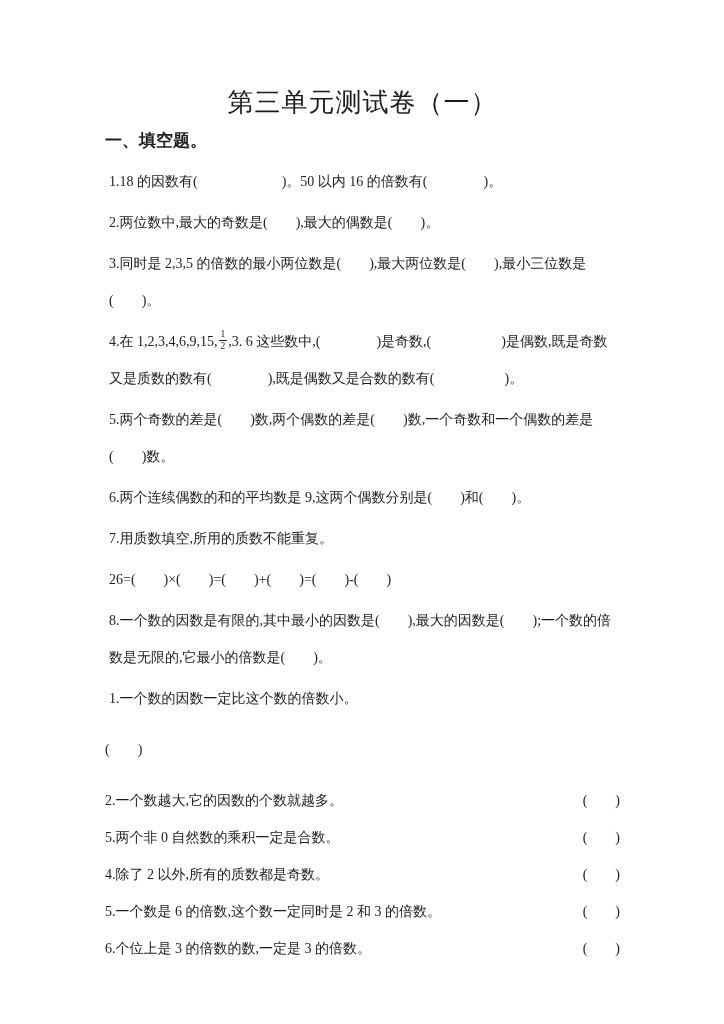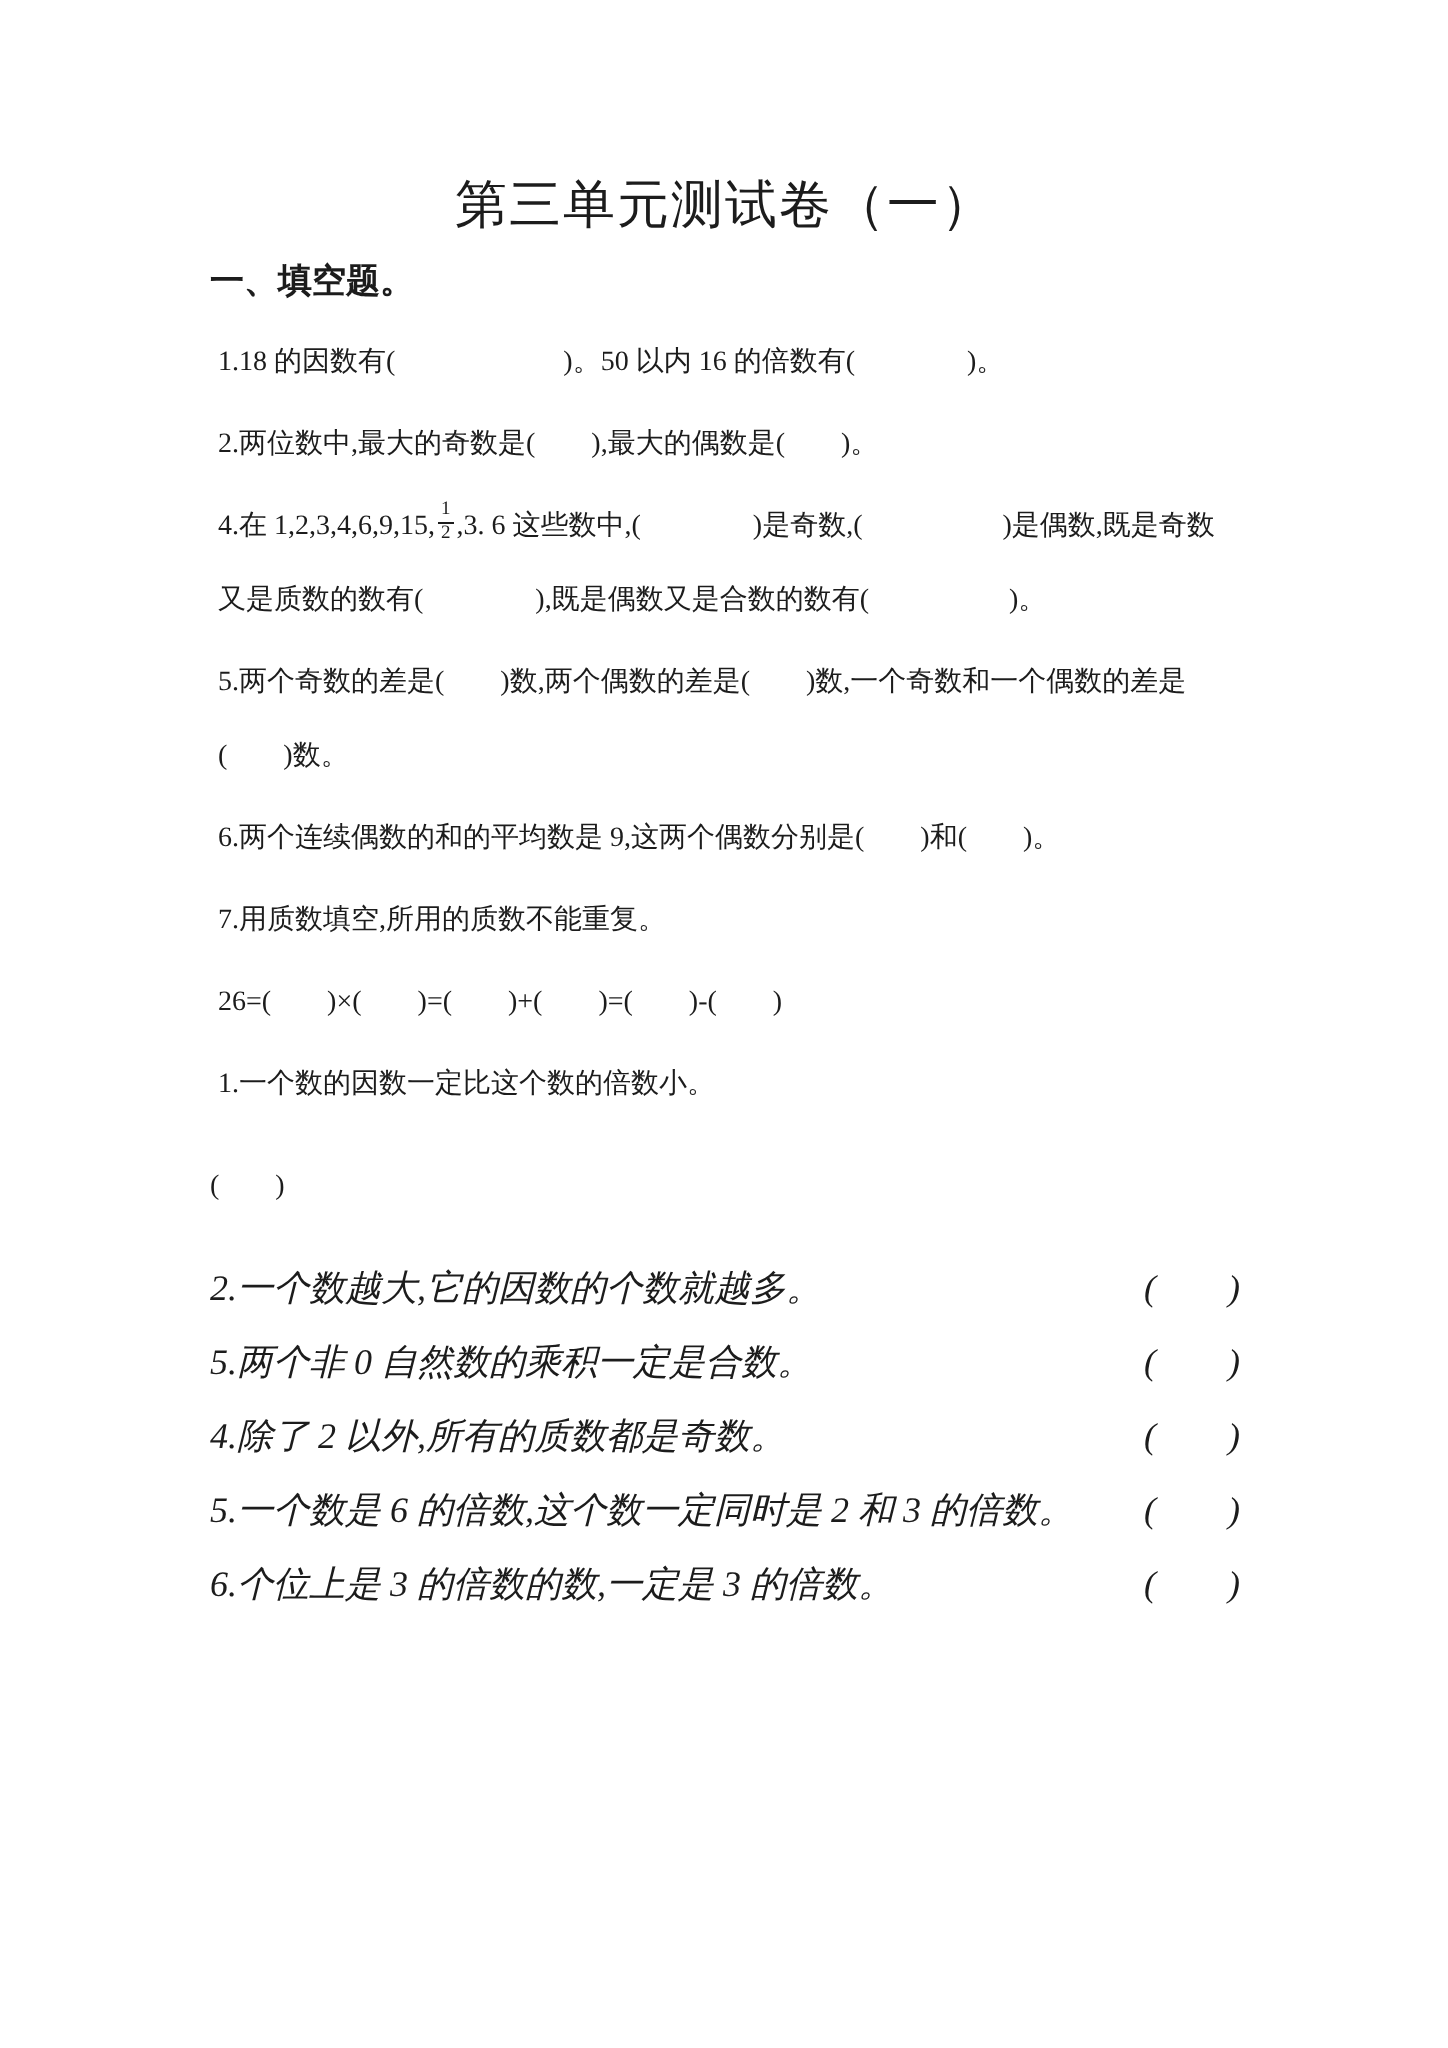--- a/index.html
+++ b/index.html
@@ -41,23 +41,22 @@
   .q {
     font-size: 14px;
     line-height: 37px;
     margin: 4px;
     white-space: pre-wrap;
   }
   .judge-row {
     display: flex;
     justify-content: space-between;
     align-items: center;
-    font-size: 18px;
+    font-size: 14px;
     line-height: 37px;
-    font-style: italic;
   }
   .judge-row .answer {
     white-space: pre;
   }
   .answer-line {
     font-size: 14px;
     line-height: 37px;
     white-space: pre;
   }
   .frac {
@@ -84,27 +83,29 @@
 
 <div class="page">
 
   <h1 class="doc-title">第三单元测试卷（一）</h1>
 
   <div>
     <p class="section-heading">一、填空题。</p>
 
     <p class="q">1.18 的因数有(　　　　　　)。50 以内 16 的倍数有(　　　　)。</p>
     <p class="q">2.两位数中,最大的奇数是(　　),最大的偶数是(　　)。</p>
+    <p class="q">3.同时是 2,3,5 的倍数的最小两位数是(　　),最大两位数是(　　),最小三位数是(　　)。</p>
 
     <p class="q"><span>4.在 1,2,3,4,6,9,15,</span><span class="frac"><span class="num">1</span><span class="den">2</span></span><span>,3. 6 这些数中,(　　　　)是奇数,(　　　　　)是偶数,既是奇数又是质数的数有(　　　　),既是偶数又是合数的数有(　　　　　)。</span></p>
 
     <p class="q">5.两个奇数的差是(　　)数,两个偶数的差是(　　)数,一个奇数和一个偶数的差是(　　)数。</p>
     <p class="q">6.两个连续偶数的和的平均数是 9,这两个偶数分别是(　　)和(　　)。</p>
     <p class="q">7.用质数填空,所用的质数不能重复。</p>
     <p class="q">26=(　　)×(　　)=(　　)+(　　)=(　　)-(　　)</p>
+    <p class="q">8.一个数的因数是有限的,其中最小的因数是(　　),最大的因数是(　　);一个数的倍数是无限的,它最小的倍数是(　　)。</p>
   </div>
 
   <div>
 
     <p class="q">1.一个数的因数一定比这个数的倍数小。</p>
     <p class="answer-line">(　　)</p>
 
     <div class="judge-row">
       <span>2.一个数越大,它的因数的个数就越多。</span>
       <span class="answer">(　　)</span>

